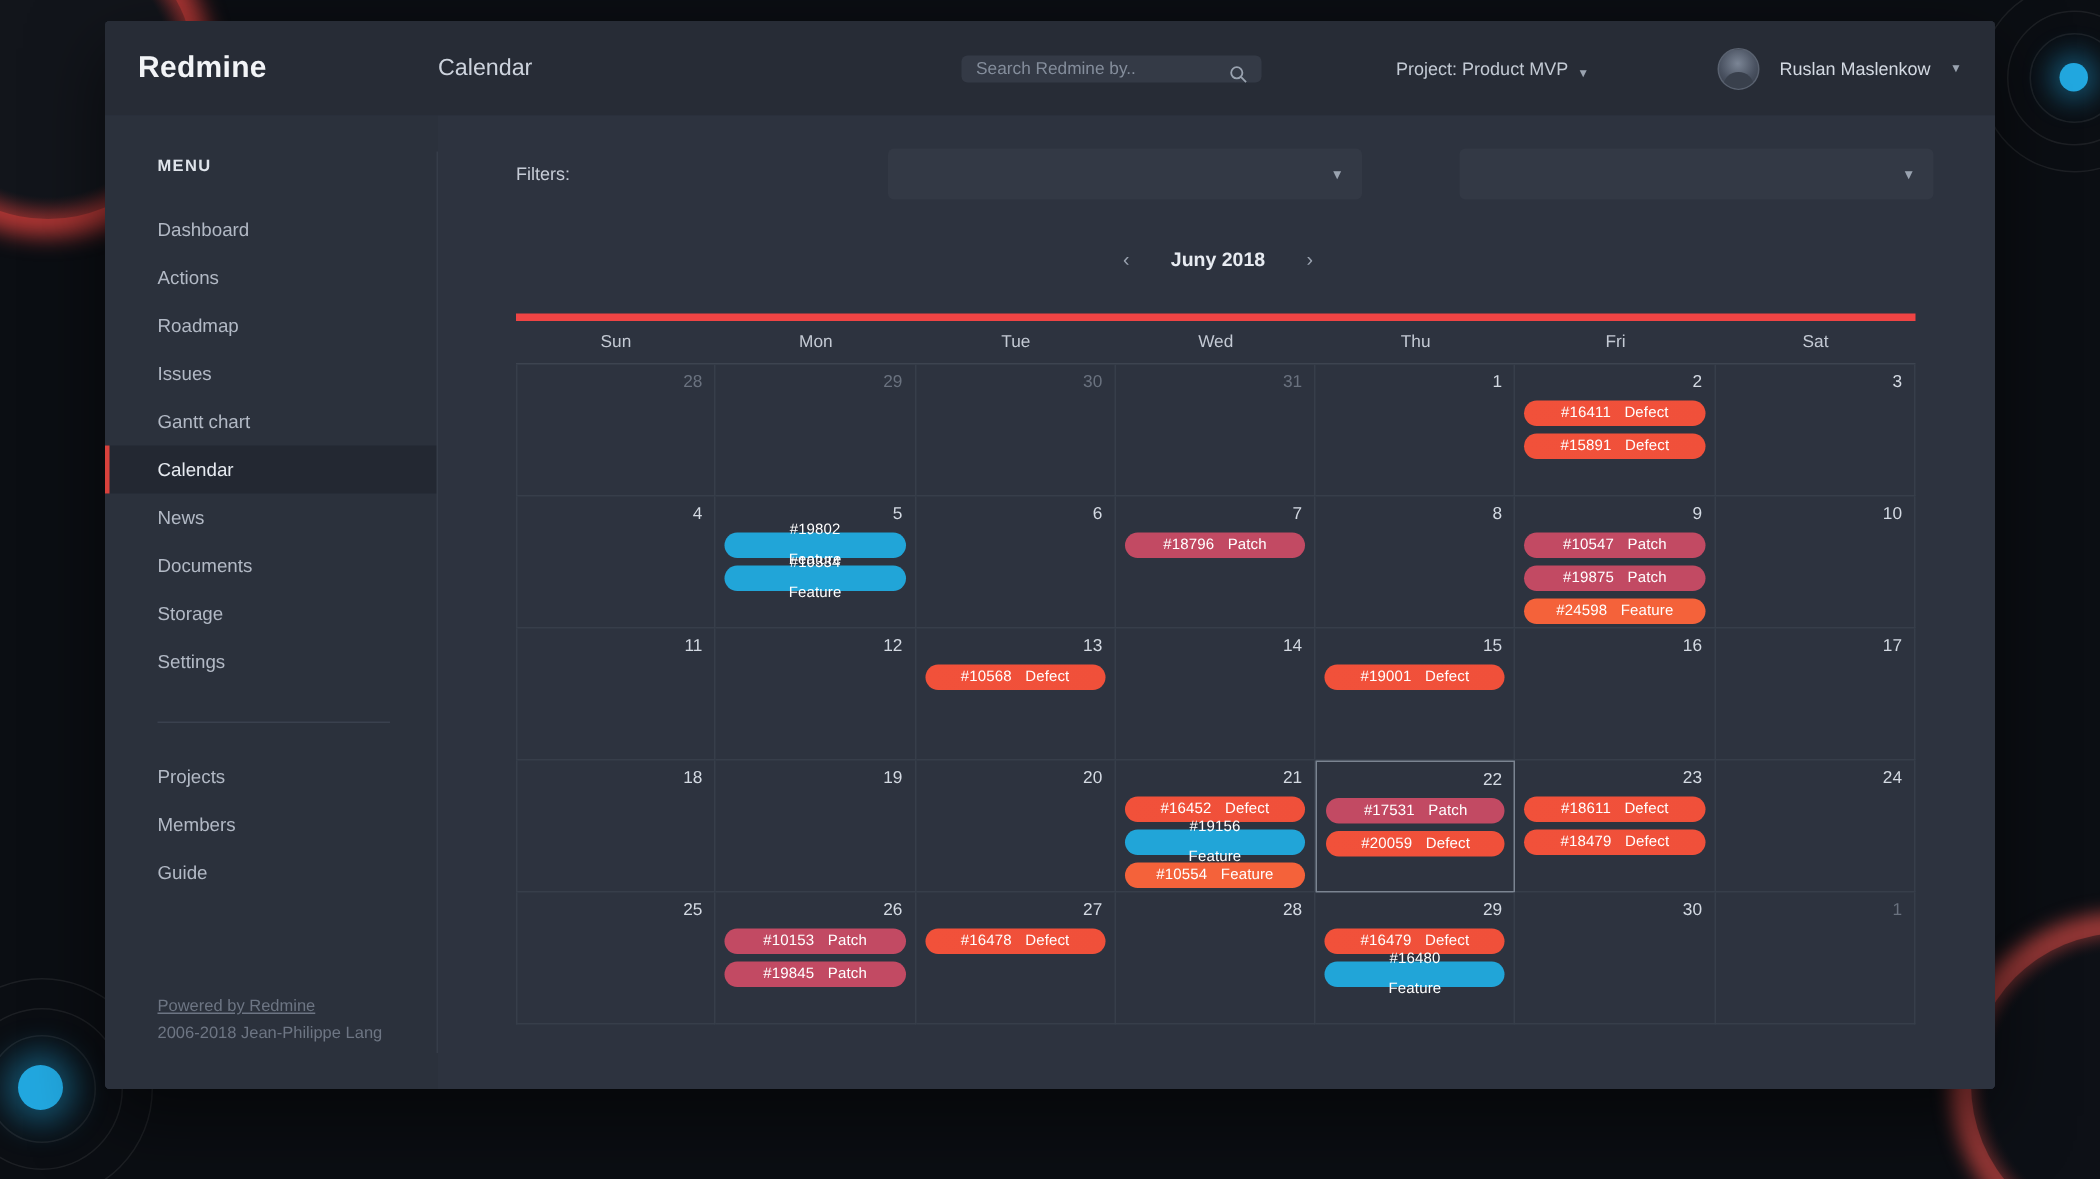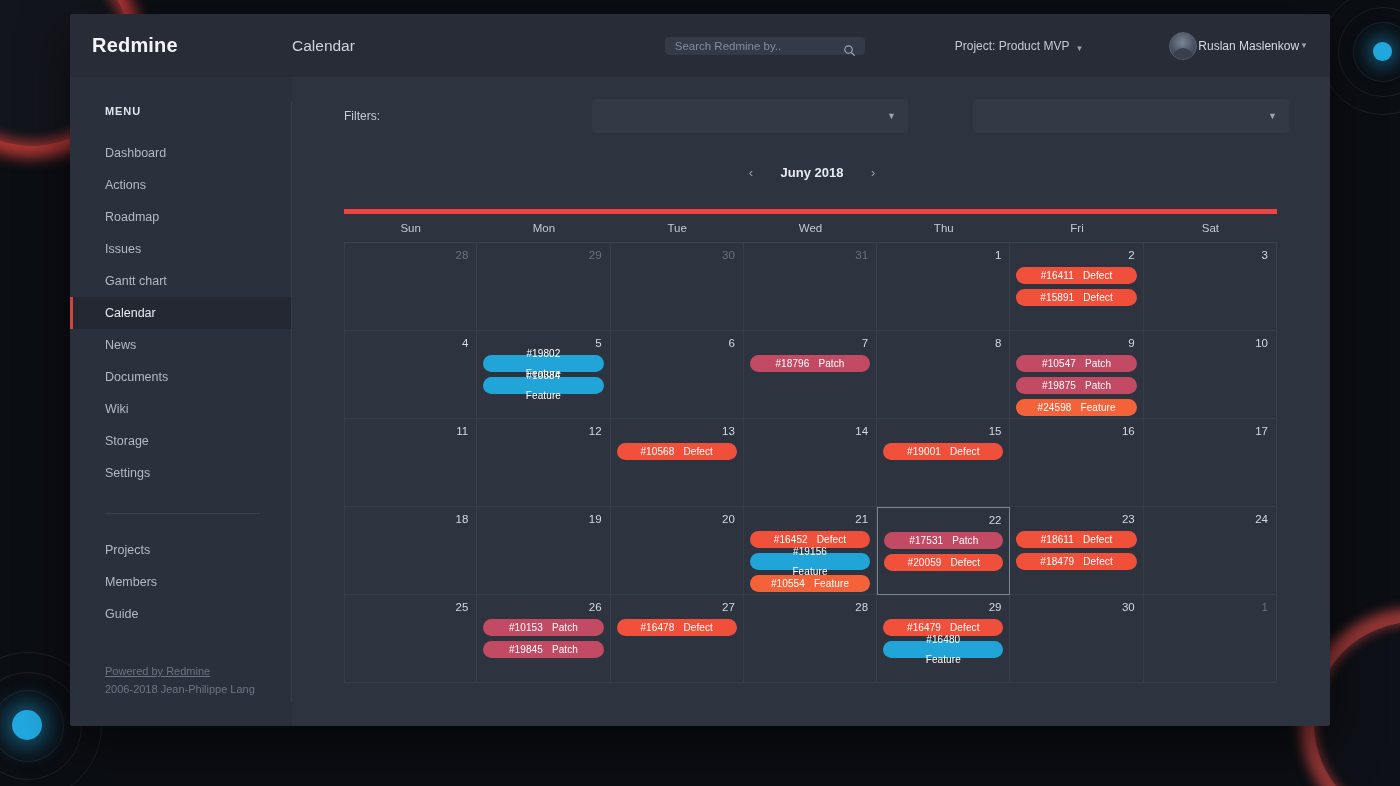--- a/index.html
+++ b/index.html
@@ -65,21 +65,21 @@
   }
   .search-box input {
     background: transparent; border: none; outline: none; width: 100%;
     color: #b8bfca; font-size: 11.5px; font-family: "Liberation Sans", sans-serif;
   }
   .search-box input::placeholder { color: #848d9b; }
   .search-ic { position: absolute; right: 9px; top: 6px; color: #9aa3b0; }
   .project-sel { font-size: 12px; color: #c3cad4; display: flex; align-items: flex-end; gap: 6px;
     margin-right: 86px; }
   .caret { font-size: 8px; color: #9aa3b0; }
-  .user { display: flex; align-items: center; gap: 1px; }
+  .user { display: flex; align-items: center; gap: 13px; }
   .avatar {
     width: 28px; height: 28px; border-radius: 50%;
     background: radial-gradient(circle at 48% 36%, #7b8595 0%, #4a5261 55%, #2f3540 100%);
     border: 1px solid #59616f; position: relative; overflow: hidden;
   }
   .avatar::after {
     content:""; position:absolute; left:50%; top:58%; width:20px; height:18px;
     transform: translateX(-50%); border-radius: 50% 50% 0 0; background:#39404c;
   }
   .user-name { font-size: 12px; color: #d3d9e2; }
@@ -227,23 +227,20 @@
             <div class="nav-item active">
               <span>Calendar</span>
             </div>
             <div class="nav-item">
               <span>News</span>
             </div>
             <div class="nav-item">
               <span>Documents</span>
             </div>
             <div class="nav-item">
-              <span>Wiki</span>
-            </div>
-            <div class="nav-item">
               <span>Storage</span>
             </div>
             <div class="nav-item">
               <span>Settings</span>
             </div>
           </div>
         <div class="nav-sep"></div>
         <div class="nav nav-bottom" id="nav-bottom">
             <div class="nav-item">
               <span>Projects</span>

